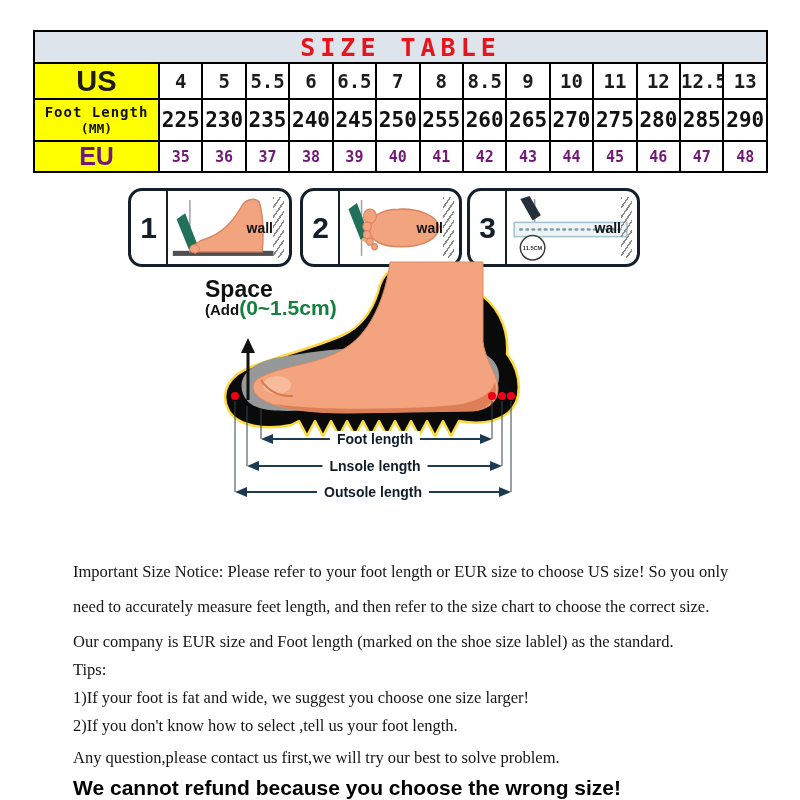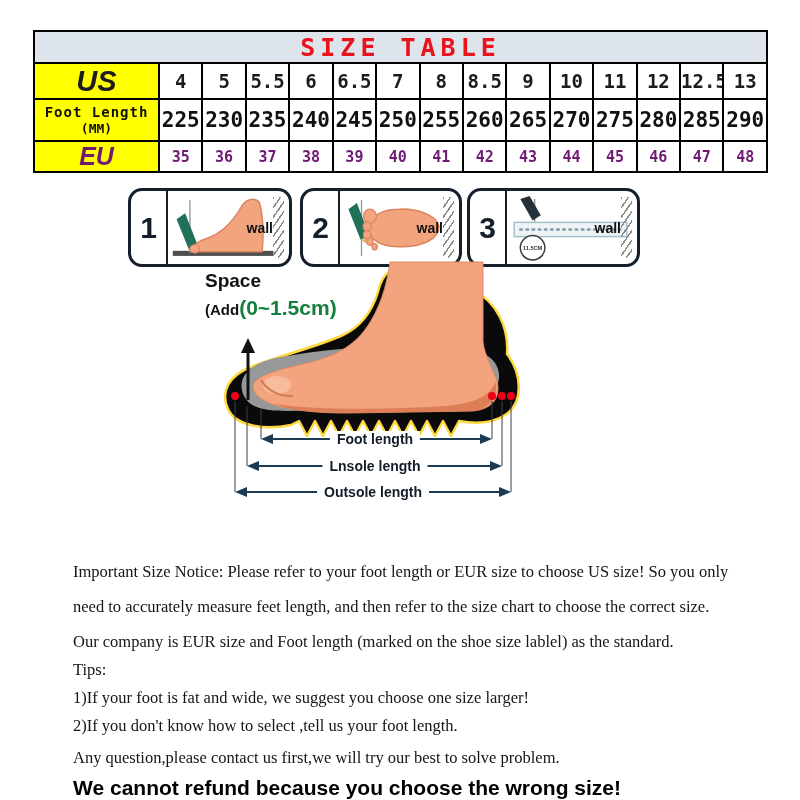--- a/index.html
+++ b/index.html
@@ -21,21 +21,21 @@
   .r-title td {
     height:32px; background:#dde4eb; color:#e8131d;
     font-family:"DejaVu Sans Mono", monospace; font-weight:bold;
     font-size:25px; letter-spacing:5px;margin-left:44px;
   }
   .r-us td   { height:36px; font-family:"DejaVu Sans Mono", monospace; font-size:19px; font-weight:600; color:#1c1c1c; }
   .r-fl td   { height:42px; font-family:"DejaVu Sans Mono", monospace; font-size:21px; font-weight:bold; color:#111; }
   .r-eu td   { height:30px; font-family:"DejaVu Sans Mono", monospace; font-size:15px; font-weight:bold; color:#701a75; }
   .cell-label { background:#ffff00; color:#e8131d; }
   .r-us .cell-label, .r-eu .cell-label {
-    font-family:"Liberation Sans", sans-serif; font-style:italic; font-weight:bold;
+    font-family:"Liberation Sans", sans-serif; font-weight:bold;
   }
   .r-us .cell-label { font-size:29px; }
   .r-eu .cell-label { font-size:25px; }
   .fl1 { font:bold 14px "DejaVu Sans Mono", monospace; letter-spacing:1px; line-height:17px; }
   .fl2 { font:bold 13px "DejaVu Sans Mono", monospace; line-height:15px; }
 
   
   .panel {
     position:absolute; top:188px; height:79px; background:#fff;
     border:3px solid #141f2b; border-radius:14px;
@@ -54,21 +54,21 @@
     font-weight:bold; font-size:14px; color:#111;text-align:center;
   }
   .wall-hatch {
     position:absolute; right:5px; top:6px; bottom:6px; width:11px;
     background:repeating-linear-gradient(125deg, #8b8b8b 0 1.5px, transparent 1.5px 5.5px);
   }
 
   
   .diagram { position:absolute; left:185px; top:258px; width:350px; height:252px; }
   .diagram svg { position:absolute; left:0; top:0; }
-  .space-title { position:absolute; left:20px; top:12px; font-weight:bold; font-size:19px; color:#111; }
+  .space-title { position:absolute; left:20px; top:18px; font-weight:bold; font-size:23px; color:#111; }
   .space-line2 { position:absolute; left:20px; top:38px; white-space:nowrap; }
   .space-prefix { font-weight:bold; font-size:15px; color:#111; }
   .space-value  { font-weight:bold; font-size:21px; color:#15803d; }
   .arrow-label {
     position:absolute; transform:translate(-50%,-50%); background:#fff;
     padding:0 7px; font-weight:bold; font-size:14px; color:#101c28; white-space:nowrap;
   }
   #lbl-foot    { left:190px; top:181px; }
   #lbl-insole  { left:190px; top:208px; }
   #lbl-outsole { left:188px; top:234px; }

